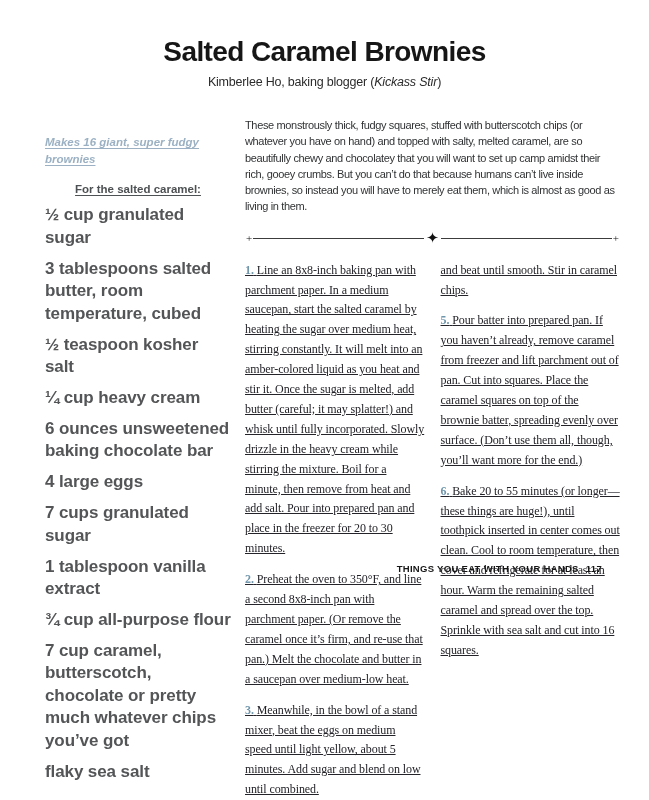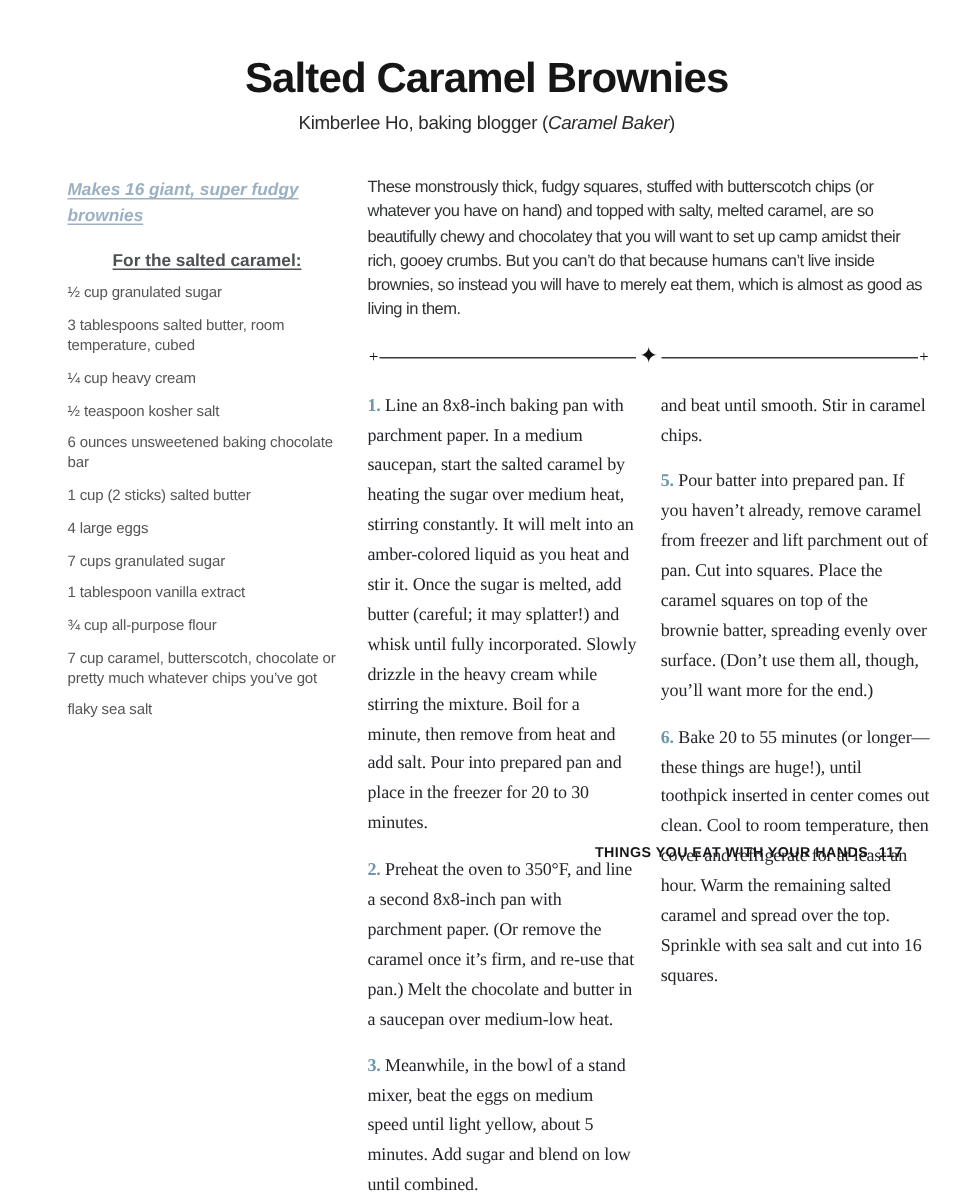--- a/index.html
+++ b/index.html
@@ -33,42 +33,42 @@
   
   .main {
     display: flex;
     margin: 28px 29px 0 45px;
     gap: 14px;
   }
 
   
   .sidebar { width: 186px; flex: 0 0 186px; }
   .yield {
-    margin: 2px 0 16px 0;
+    margin: 17px 0 16px 0;
     font-style: italic;
     font-size: 11.5px;
     line-height: 1.45;
     color: #9bb1c3;
     text-decoration: underline;
     text-underline-offset: 2px;
     font-weight: bold;
   }
   .sb-heading {
     margin: 16px 0 9px 0;
     font-size: 11.5px;
     font-weight: bold;
     color: #4e5153;
     text-decoration: underline;
     text-underline-offset: 2px;
     text-align: center;
   }
   .ing {
     margin: 0 0 8.5px 0;
-    font-size: 10px;
-    font-weight: normal;
+    font-size: 17px;
+    font-weight: bold;
     line-height: 1.32;
     color: #535557;
     letter-spacing: -0.1px;
   }
 
   
   .content { flex: 1; min-width: 0; }
   .intro {
     margin: 0 0 11px 0;
     font-size: 11px;
@@ -97,20 +97,21 @@
   
   .cols { display: flex; gap: 16px; margin-top: 14px; }
   .col { flex: 1; min-width: 0; }
   .step {
     margin: 0 0 11px 0;
     font-family: "Liberation Serif", serif;
     font-size: 12px;
     line-height: 1.66;
     letter-spacing: -0.1px;
     color: #232329;
+    text-decoration: underline;
   }
   .step .num { font-weight: bold; color: #7096ac; }
 
   
   footer {
     position: absolute;
     right: 47px;
     bottom: 30px;
     font-size: 9.5px;
     letter-spacing: 0.3px;
@@ -119,36 +120,35 @@
   }
   footer .pagenum { margin-left: 7px; font-weight: bold; }
 </style>
 </head>
 <body>
 
 <div class="page">
 
   <header>
     <h1>Salted Caramel Brownies</h1>
-    <p class="byline"><span class="b">Kimberlee Ho,</span><span> baking blogger (</span><span class="i">Caramel Baker</span><span>)</span></p>
+    <p class="byline"><span class="b">Kimberlee Ho,</span><span> baking blogger (</span><span class="i">Kickass Stir</span><span>)</span></p>
   </header>
 
   <div class="main">
 
     <aside class="sidebar">
       <p class="yield">Makes 16 giant, super fudgy brownies</p>
 
       <h3 class="sb-heading">For the salted caramel:</h3>
       <p class="ing">½ cup granulated sugar</p>
       <p class="ing">3 tablespoons salted butter, room temperature, cubed</p>
+      <p class="ing">½ teaspoon kosher salt</p>
       <p class="ing">¼ cup heavy cream</p>
-      <p class="ing">½ teaspoon kosher salt</p>
 
       <p class="ing">6 ounces unsweetened baking chocolate bar</p>
-      <p class="ing">1 cup (2 sticks) salted butter</p>
       <p class="ing">4 large eggs</p>
       <p class="ing">7 cups granulated sugar</p>
       <p class="ing">1 tablespoon vanilla extract</p>
       <p class="ing">¾ cup all-purpose flour</p>
       <p class="ing">7 cup caramel, butterscotch, chocolate or pretty much whatever chips you’ve got</p>
       <p class="ing">flaky sea salt</p>
     </aside>
 
     <section class="content">
       <p class="intro">These monstrously thick, fudgy squares, stuffed with butterscotch chips (or whatever you have on hand) and topped with salty, melted caramel, are so beautifully chewy and chocolatey that you will want to set up camp amidst their rich, gooey crumbs. But you can’t do that because humans can’t live inside brownies, so instead you will have to merely eat them, which is almost as good as living in them.</p>

